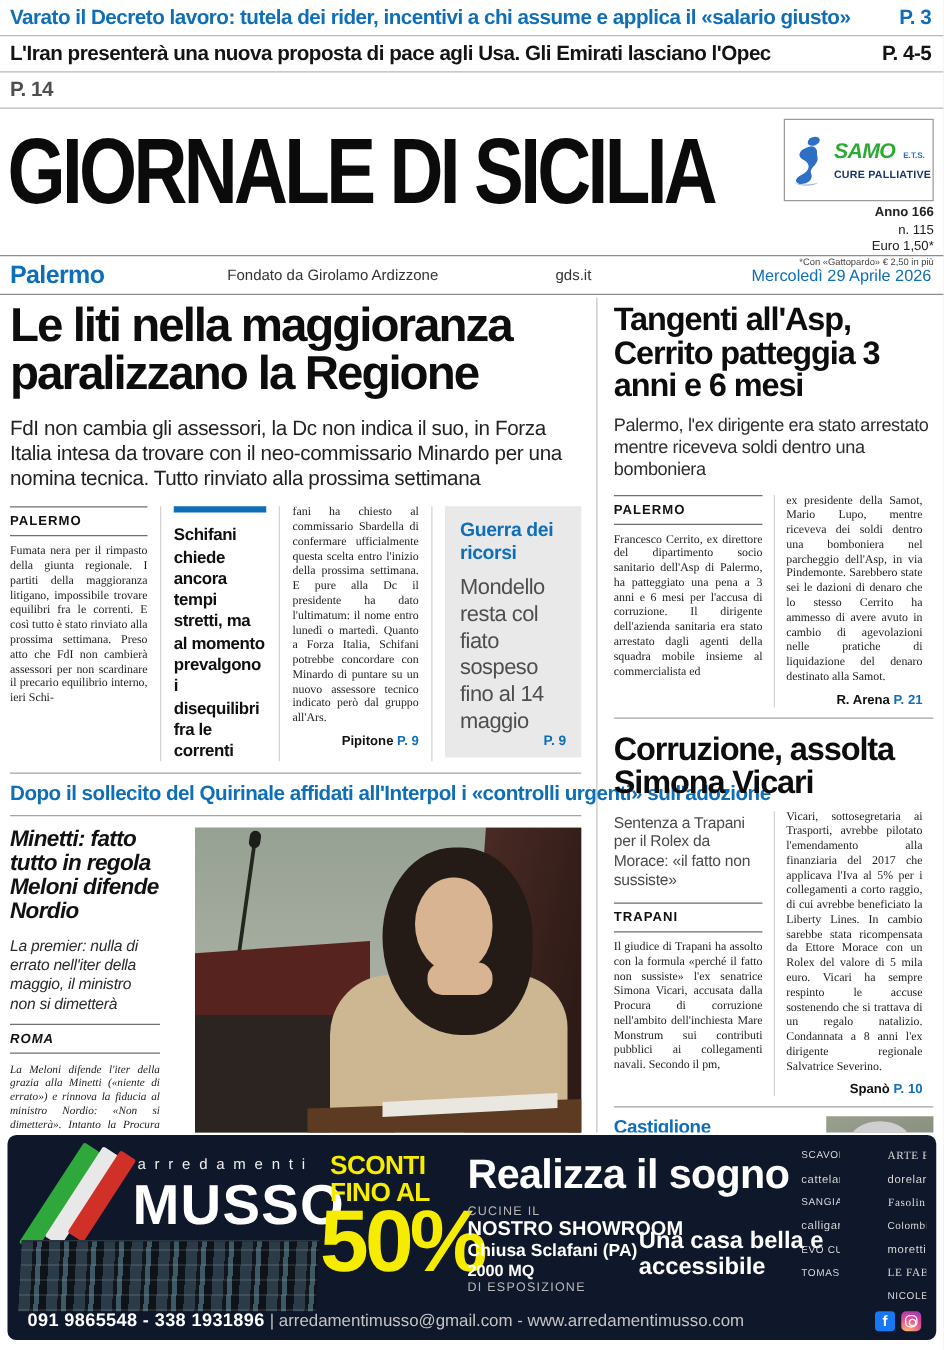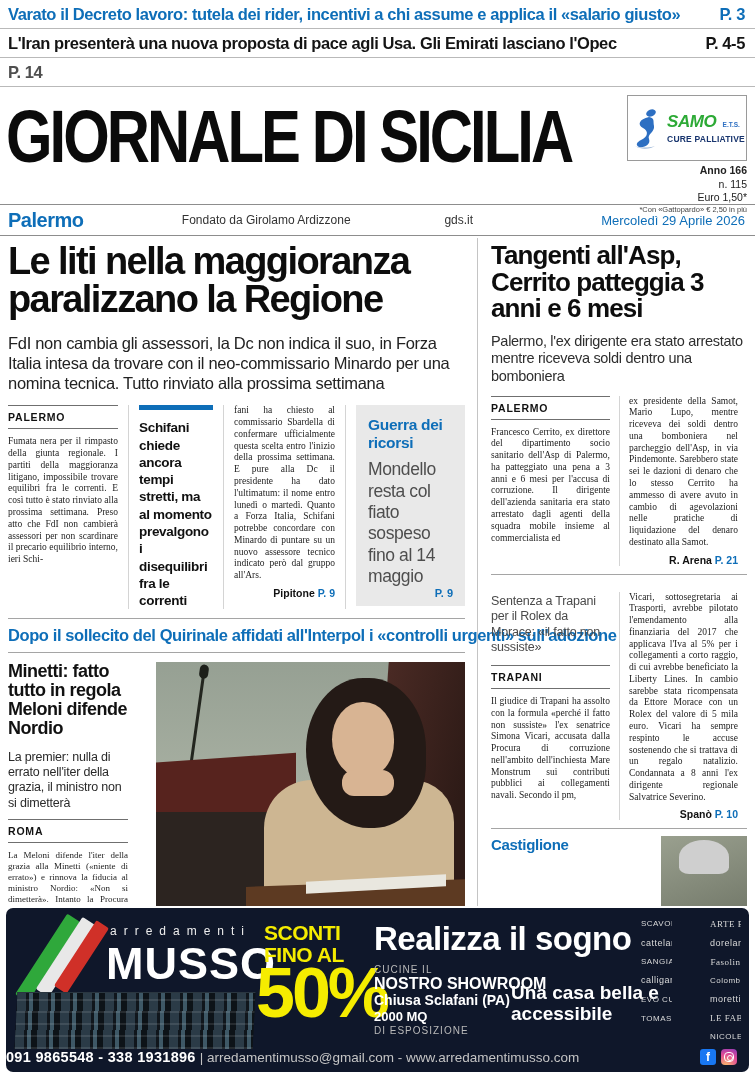--- a/index.html
+++ b/index.html
@@ -56,21 +56,21 @@
   .byline{text-align:right;font-size:10.5px;font-weight:bold;color:#111;margin-top:5px;}
   .pg{color:#0e6eb8;font-weight:bold;}
   .gbox{background:#e9e9e9;padding:11px 12px 7px;display:flex;flex-direction:column;min-height:148px;}
   .gbox-kicker{color:#0e6eb8;font-weight:bold;font-size:15.5px;letter-spacing:-0.3px;}
   .gbox-text{margin-top:7px;font-size:17.5px;line-height:1.22;color:#4e4e4e;letter-spacing:-0.4px;}
   .gbox-page{margin-top:auto;text-align:right;color:#0e6eb8;font-weight:bold;font-size:11px;}
 
   .strip2{border-top:1px solid #a5a5a5;border-bottom:1px solid #a5a5a5;padding:7px 0;margin-top:9px;
           color:#0e6eb8;font-weight:bold;font-size:16.5px;letter-spacing:-0.4px;white-space:nowrap;}
 
-  .minetti{display:grid;grid-template-columns:120px 1fr;column-gap:28px;margin-top:9px;}
+  .minetti{display:grid;grid-template-columns:120px 1fr;column-gap:28px;margin-top:9px;font-style:italic;}
   .mi-head{font-size:18px;line-height:1.05;font-weight:bold;letter-spacing:-0.5px;margin:0;}
   .mi-stand{font-size:12.5px;line-height:1.22;color:#2a2a2a;margin:12px 0 8px;letter-spacing:-0.2px;}
   .mi-body{font-family:"Liberation Serif","DejaVu Serif",serif;font-size:9px;line-height:1.22;
            text-align:justify;color:#1c1c1c;}
   .photo1{position:relative;height:250px;overflow:hidden;
           background:linear-gradient(180deg,#96a093 0%,#a9b1a3 55%,#8d968a 100%);}
   .ph-mic{position:absolute;left:38px;top:10px;width:3px;height:120px;background:#23261f;
           transform:rotate(8deg);border-radius:2px;}
   .ph-mic::before{content:"";position:absolute;top:-8px;left:-3px;width:9px;height:14px;
                   background:#1c1f19;border-radius:5px;}
@@ -131,21 +131,21 @@
   .ad-visit .sm{font-size:10px;color:#b9b9b9;letter-spacing:1px;}
   .ad-visit .big{font-size:16px;font-weight:bold;line-height:1.02;}
   .ad-visit .med{font-size:14px;font-weight:bold;}
   .ad-visit .mq{font-size:13px;font-weight:bold;}
   .ad-tagline{position:absolute;left:505px;top:74px;font-size:19px;font-weight:bold;line-height:1.12;width:160px;}
   .ad-brands{position:absolute;right:8px;top:8px;width:132px;height:128px;display:grid;
              grid-template-columns:1fr 1fr;gap:3px 6px;align-items:center;}
   .brand{font-size:8px;color:#d9d9d9;text-align:center;letter-spacing:0.5px;white-space:nowrap;overflow:hidden;margin-left:32px;}
   .brand.serif{font-family:"Liberation Serif","DejaVu Serif",serif;font-size:9px;}
   .brand.lower{text-transform:lowercase;font-size:9px;}
-  .ad-contact{position:absolute;left:0;bottom:7px;font-size:14.5px;white-space:nowrap;}
+  .ad-contact{position:absolute;left:16px;bottom:7px;font-size:14.5px;white-space:nowrap;}
   .ad-contact .ph{font-weight:bold;color:#fff;letter-spacing:0.3px;}
   .ad-contact .web{color:#c4c4c4;font-size:13.5px;}
   .ad-social{position:absolute;right:12px;bottom:7px;display:flex;gap:5px;}
   .fb{width:16px;height:16px;border-radius:3px;background:#1877f2;color:#fff;font-weight:bold;
       font-size:12px;display:flex;align-items:center;justify-content:center;}
   .ig{width:16px;height:16px;border-radius:4px;
       background:radial-gradient(circle at 30% 110%,#fdc468,#df4996 60%,#8a3ab9);position:relative;}
   .ig::before{content:"";position:absolute;inset:3px;border:1.5px solid #fff;border-radius:4px;}
   .ig::after{content:"";position:absolute;top:6px;left:6px;width:4px;height:4px;border:1.5px solid #fff;border-radius:50%;}
 </style>
@@ -228,21 +228,21 @@
             <div class="gbox-page">P. 9</div>
           </div>
         </div>
       </div>
 
       <div class="strip2">Dopo il sollecito del Quirinale affidati all'Interpol i «controlli urgenti» sull'adozione</div>
 
       <div class="minetti">
         <div>
           <h2 class="mi-head">Minetti: fatto tutto in regola Meloni difende Nordio</h2>
-          <div class="mi-stand">La premier: nulla di errato nell'iter della grazia, il ministro non si dimetterà</div>
+          <div class="mi-stand">La premier: nulla di errato nell'iter della maggio, il ministro non si dimetterà</div>
           <div class="kicker">ROMA</div>
           <div class="mi-body">La Meloni difende l'iter della grazia alla Minetti («niente di errato») e rinnova la fiducia al ministro Nordio: «Non si dimetterà». Intanto la Procura generale di Milano affida all'Interpol i nuovi accertamenti, attivati dopo la lettera del Quirinale e si dice pronta «a cambiare parere» in base ai riscontri. Minetti conferma la sua correttezza «sia per per il percorso adottivo che per le terapie seguite dal bimbo».</div>
 
         </div>
         <div>
           <div class="photo1">
             <div class="ph-mic"></div>
             <div class="ph-bench"></div>
             <div class="ph-bench2"></div>
             <div class="ph-drape"></div>
@@ -271,20 +271,21 @@
           <div class="bodytext">ex presidente della Samot, Mario Lupo, mentre riceveva dei soldi dentro una bomboniera nel parcheggio dell'Asp, in via Pindemonte. Sarebbero state sei le dazioni di denaro che lo stesso Cerrito ha ammesso di avere avuto in cambio di agevolazioni nelle pratiche di liquidazione del denaro destinato alla Samot.</div>
           <div class="byline">
             <span>R. Arena</span>
             <span class="pg">P. 21</span>
           </div>
         </div>
       </div>
 
       <div class="sec-rule"></div>
 
+      <h2 class="right-head">Corruzione, assolta Simona Vicari</h2>
       <div class="right-cols">
         <div class="rc">
           <div class="mini-stand">Sentenza a Trapani per il Rolex da Morace: «il fatto non sussiste»</div>
           <div class="kicker">TRAPANI</div>
           <div class="bodytext">Il giudice di Trapani ha assolto con la formula «perché il fatto non sussiste» l'ex senatrice Simona Vicari, accusata dalla Procura di corruzione nell'ambito dell'inchiesta Mare Monstrum sui contributi pubblici ai collegamenti navali. Secondo il pm,</div>
         </div>
         <div class="rc">
           <div class="bodytext">Vicari, sottosegretaria ai Trasporti, avrebbe pilotato l'emendamento alla finanziaria del 2017 che applicava l'Iva al 5% per i collegamenti a corto raggio, di cui avrebbe beneficiato la Liberty Lines. In cambio sarebbe stata ricompensata da Ettore Morace con un Rolex del valore di 5 mila euro. Vicari ha sempre respinto le accuse sostenendo che si trattava di un regalo natalizio. Condannata a 8 anni l'ex dirigente regionale Salvatrice Severino.</div>
           <div class="byline">
             <span>Spanò</span>

